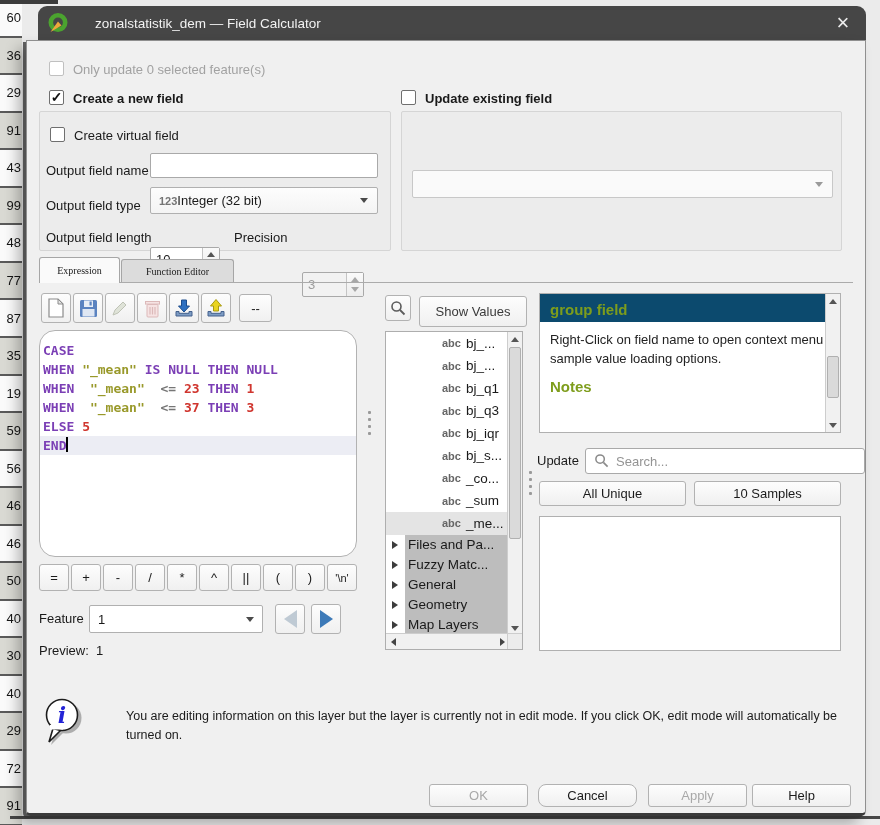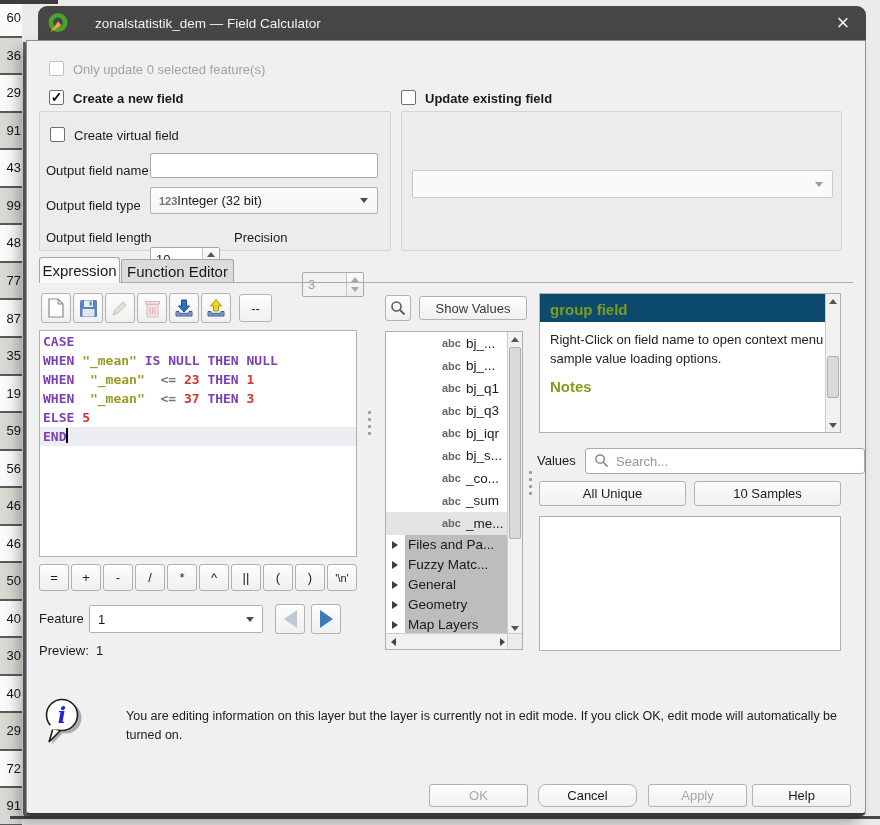--- a/index.html
+++ b/index.html
@@ -42,21 +42,21 @@
   .spin{background:#fff;border:1px solid #a9a9a9;border-radius:2px;position:relative;font-size:13px;}
   .spin .val{position:absolute;left:5px;top:0;bottom:0;display:flex;align-items:center;}
   .spin .btns{position:absolute;right:0;top:0;bottom:0;width:17px;border-left:1px solid #c4c4c4;
               background:linear-gradient(#fafafa,#ededed);display:flex;flex-direction:column;
               align-items:center;justify-content:space-evenly;}
   .tri-up{width:0;height:0;border-left:4px solid transparent;border-right:4px solid transparent;border-bottom:5px solid #555;}
   .tri-dn{width:0;height:0;border-left:4px solid transparent;border-right:4px solid transparent;border-top:5px solid #555;}
   .spin.disabled{background:#f2f2f2;} .spin.disabled .val{color:#9d9d9d;}
   .spin.disabled .tri-up{border-bottom-color:#a8a8a8;} .spin.disabled .tri-dn{border-top-color:#a8a8a8;}
   .tab{position:absolute;border:1px solid #a6a6a6;border-bottom:none;border-radius:3px 3px 0 0;
-       font-size:15px;display:flex;align-items:center;justify-content:center;}
+       font-size:10px;display:flex;align-items:center;justify-content:center;font-family:Liberation Serif, serif;}
   .tab.active{background:#fafafa;z-index:3;}
   .tab.inactive{background:#dcdcdc;z-index:1;}
   #tabline{position:absolute;height:1px;background:#ababab;z-index:2;}
   .btn{background:linear-gradient(#fdfdfd,#f0f0f0);border:1px solid #b2b2b2;border-radius:3px;
        display:flex;align-items:center;justify-content:center;font-size:13px;color:#1b1b1b;}
   .btn.disabled{color:#a8a8a8;}
   #editor{background:#fff;border:1px solid #b2b2b2;font-family:"DejaVu Sans Mono","Liberation Mono",monospace;
           font-size:13px;font-weight:600;overflow:hidden;}
   .code-line{white-space:pre;line-height:19px;padding:0 3px;}
   .code-line.current{background:#ecedf4;}
@@ -227,23 +227,23 @@
           </svg>
       </div>
       <div class="abs btn" style="left:212px;top:253px;width:33px;height:28px;">--</div>
 
       <div class="abs btn" style="left:358px;top:254px;width:26px;height:26px;">
         <svg width="16" height="16" viewBox="0 0 16 16">
             <circle cx="6.5" cy="6.5" r="4.5" fill="none" stroke="#5c5c5c" stroke-width="1.6"></circle>
             <line x1="10" y1="10" x2="14.5" y2="14.5" stroke="#5c5c5c" stroke-width="1.8"></line>
           </svg>
       </div>
-      <div class="abs btn" style="left:392px;top:255px;width:108px;height:24px;color:#3a3a3a;">Show Values</div>
-
-      <div class="abs" id="editor" style="left:12px;top:289px;width:318px;height:227px;padding-top:1px;">
+      <div class="abs btn" style="left:392px;top:255px;width:108px;height:31px;color:#3a3a3a;">Show Values</div>
+
+      <div class="abs" id="editor" style="left:12px;top:289px;width:318px;height:227px;padding-top:10px;border-radius:16px;">
           <div class="code-line"><span class="tk-kw">CASE</span></div>
           <div class="code-line"><span class="tk-kw">WHEN</span><span> </span><span class="tk-fld">"_mean"</span><span> </span><span class="tk-kw">IS</span><span> </span><span class="tk-kw">NULL</span><span> </span><span class="tk-kw">THEN</span><span> </span><span class="tk-kw">NULL</span></div>
           <div class="code-line"><span class="tk-kw">WHEN</span><span>  </span><span class="tk-fld">"_mean"</span><span>  </span><span class="tk-op">&lt;=</span><span> </span><span class="tk-num">23</span><span> </span><span class="tk-kw">THEN</span><span> </span><span class="tk-num">1</span></div>
           <div class="code-line"><span class="tk-kw">WHEN</span><span>  </span><span class="tk-fld">"_mean"</span><span>  </span><span class="tk-op">&lt;=</span><span> </span><span class="tk-num">37</span><span> </span><span class="tk-kw">THEN</span><span> </span><span class="tk-num">3</span></div>
           <div class="code-line"><span class="tk-kw">ELSE</span><span> </span><span class="tk-num">5</span></div>
           <div class="code-line current"><span class="tk-kw">END</span><span class="caret"></span></div>
         </div>
 
       <div class="abs splitter" style="left:341px;top:370px;">
           <i></i>
@@ -379,21 +379,21 @@
           <div class="sb-btn" style="top:0;left:0;right:0;height:14px;">
               <i class="tri-up"></i>
             </div>
           <div class="sb-thumb" style="left:1px;right:1px;top:62px;height:42px;"></div>
           <div class="sb-btn" style="bottom:0;left:0;right:0;height:14px;">
               <i class="tri-dn"></i>
             </div>
         </div>
       </div>
 
-      <div class="abs lbl" style="left:510px;top:407px;line-height:26px;">Values</div>
+      <div class="abs lbl" style="left:510px;top:407px;line-height:26px;">Update</div>
       <div class="abs" style="left:558px;top:407px;width:280px;height:26px;">
         <svg width="15" height="15" viewBox="0 0 16 16" style="position:absolute;left:9px;top:5px;z-index:2;">
             <circle cx="6.5" cy="6.5" r="4.5" fill="none" stroke="#8a8a8a" stroke-width="1.6"></circle>
             <line x1="10" y1="10" x2="14.5" y2="14.5" stroke="#8a8a8a" stroke-width="1.8"></line>
           </svg>
         <input class="tinput ph-gray" style="width: 100%; height: 100%; padding-left: 30px; border-radius: 3px;" placeholder="Search...">
       </div>
       <div class="abs btn" style="left:512px;top:440px;width:147px;height:25px;">All Unique</div>
       <div class="abs btn" style="left:667px;top:440px;width:147px;height:25px;">10 Samples</div>
       <div class="abs" style="left:512px;top:475px;width:302px;height:135px;background:#fff;border:1px solid #b0b0b0;"></div>

